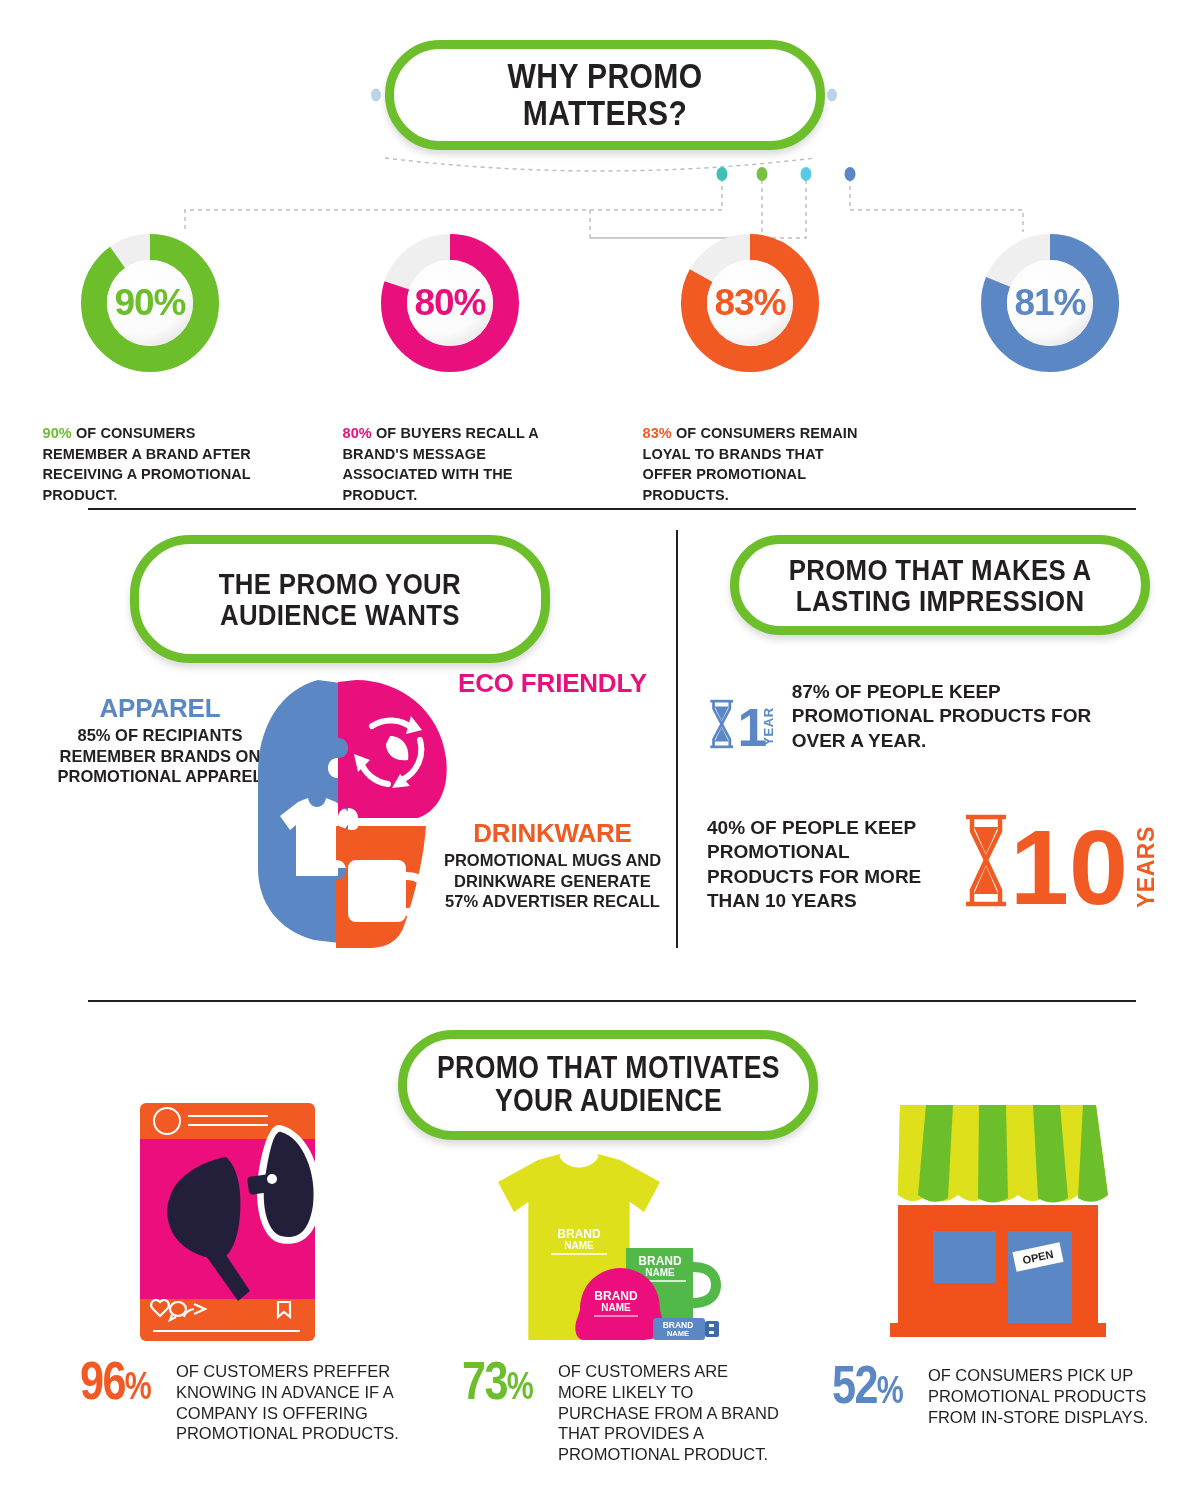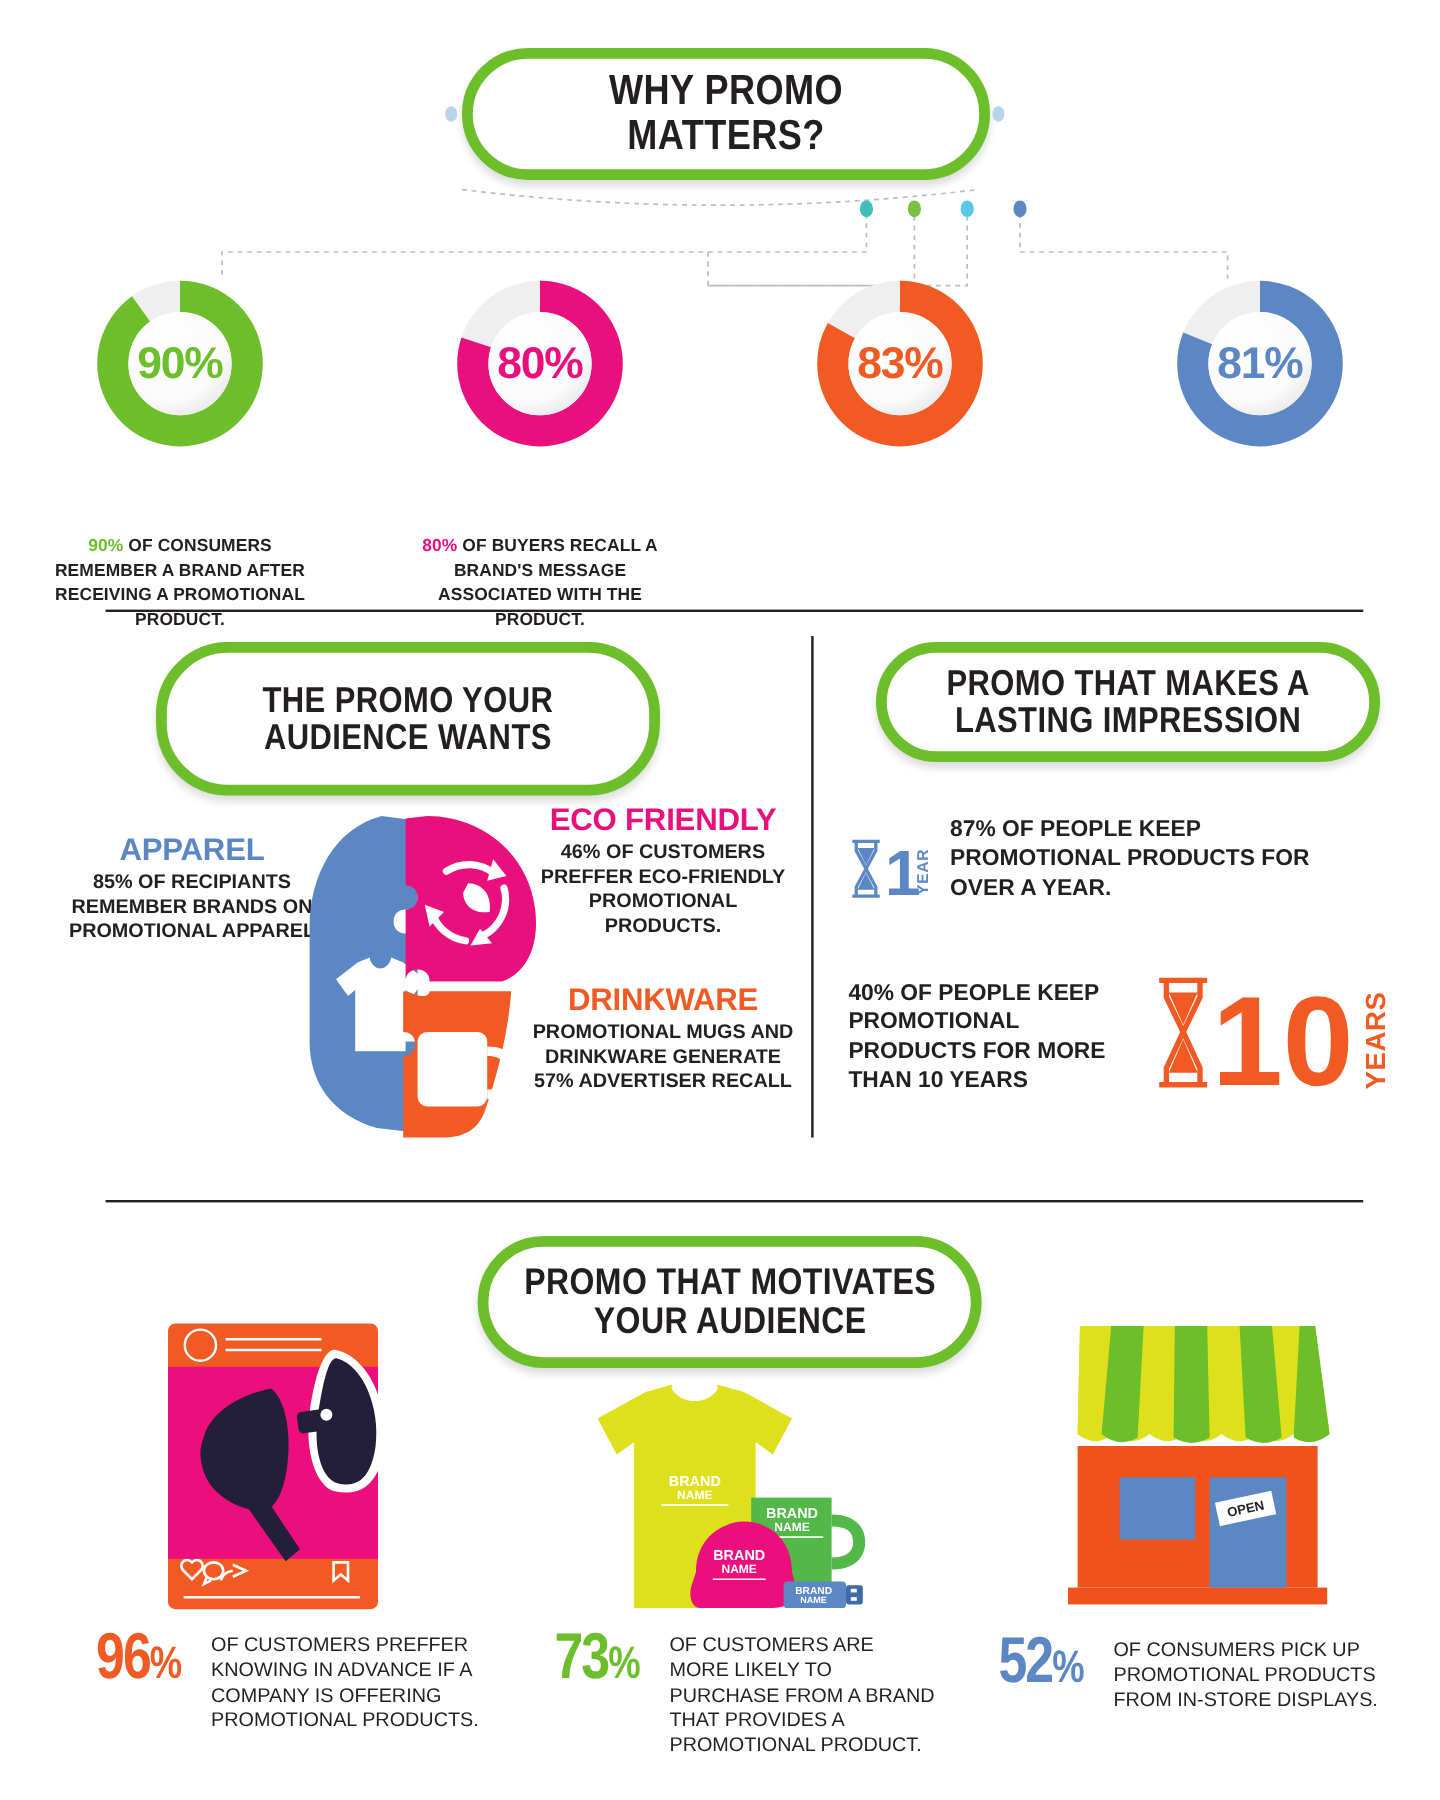--- a/index.html
+++ b/index.html
@@ -66,25 +66,24 @@
     display: flex; flex-direction: column; align-items: center; gap: 41px;
   }
   .donut-wrap { position: relative; width: 142px; height: 142px; }
   .donut-wrap svg { display:block; }
   .donut-value {
     position: absolute; left: 0; top: 0; width: 142px; height: 142px;
     display: flex; align-items: center; justify-content: center;
     font-size: 37px; font-weight: bold; letter-spacing: -1px;
   }
   .donut-caption {
-    margin-top: 30px;
+    margin-top: 8px;
     font-size: 14.5px;
     font-weight: bold;
     line-height: 1.42;
-    text-align: center;
     width: 215px;
     letter-spacing: 0.1px;
   }
   .donut-caption .pct { }
 
   
   .hrule { position: absolute; height: 2px; background: #231f20; }
   #rule-1 { left: 88px; top: 508px; width: 1048px; }
   #rule-2 { left: 88px; top: 1000px; width: 1048px; }
   #vrule-mid {
@@ -224,20 +223,21 @@
               <stop offset="70%" stop-color="#fbfbfb"></stop>
               <stop offset="100%" stop-color="#e4e4e4"></stop>
           </radialGradient>
         </defs>
         <circle cx="71" cy="71" r="56" fill="none" stroke="#efefef" stroke-width="26"></circle>
         <circle cx="71" cy="71" r="56" fill="none" stroke="#f15a22" stroke-width="26" stroke-dasharray="292.1 351.9" transform="rotate(-90 71 71)"></circle>
         <circle cx="71" cy="71" r="43" fill="url(#ctr3)"></circle>
       </svg>
       <div class="donut-value" style="color:#f15a22">83%</div>
     </div>
+    <div class="donut-caption"><span class="pct" style="color:#f15a22">83%</span><span> OF CONSUMERS REMAIN LOYAL TO BRANDS THAT OFFER PROMOTIONAL PRODUCTS.</span></div>
   </div>
 
   <div class="donut-cell">
     <div class="donut-wrap">
       <svg width="142" height="142" viewBox="0 0 142 142">
         <defs>
           <radialGradient id="ctr4" cx="38%" cy="32%" r="78%">
             <stop offset="0%" stop-color="#ffffff"></stop>
               <stop offset="70%" stop-color="#fbfbfb"></stop>
               <stop offset="100%" stop-color="#e4e4e4"></stop>
@@ -262,21 +262,20 @@
 AUDIENCE WANTS</div>
 </div>
 
 <div id="apparel-block">
   <div class="sub-head" style="color:#5b87c4">APPAREL</div>
   <div class="sub-body">85% OF RECIPIANTS REMEMBER BRANDS ON PROMOTIONAL APPAREL</div>
 </div>
 
 <div id="eco-block">
   <div class="sub-head" style="color:#e9107e">ECO FRIENDLY</div>
-  <div class="sub-body">46% OF CUSTOMERS PREFFER ECO-FRIENDLY PROMOTIONAL PRODUCTS.</div>
 </div>
 
 <div id="drink-block">
   <div class="sub-head" style="color:#f15a22">DRINKWARE</div>
   <div class="sub-body">PROMOTIONAL MUGS AND DRINKWARE GENERATE 57% ADVERTISER RECALL</div>
 </div>
 
 <svg id="head-graphic" viewBox="0 0 230 290">
 
   <path d="M78 12 C40 22 18 60 18 105 L18 200 C18 235 38 262 74 272 L108 276 L108 200

